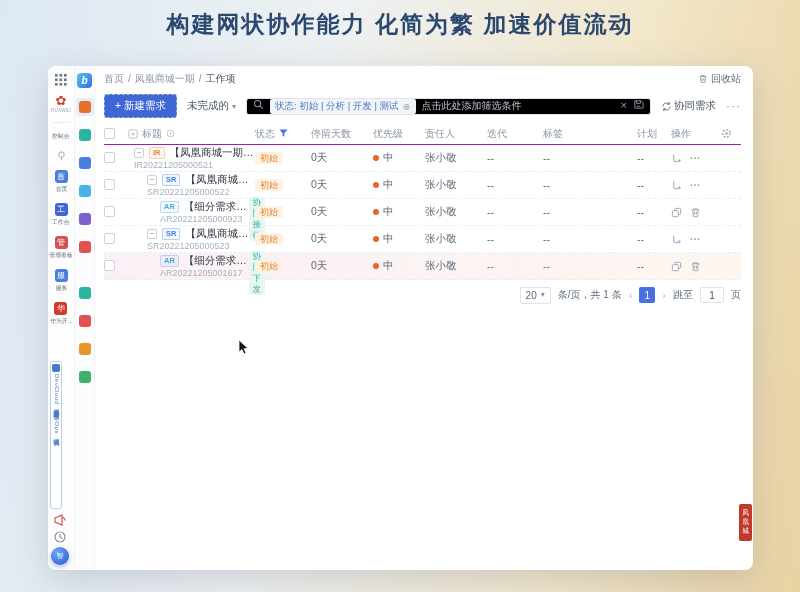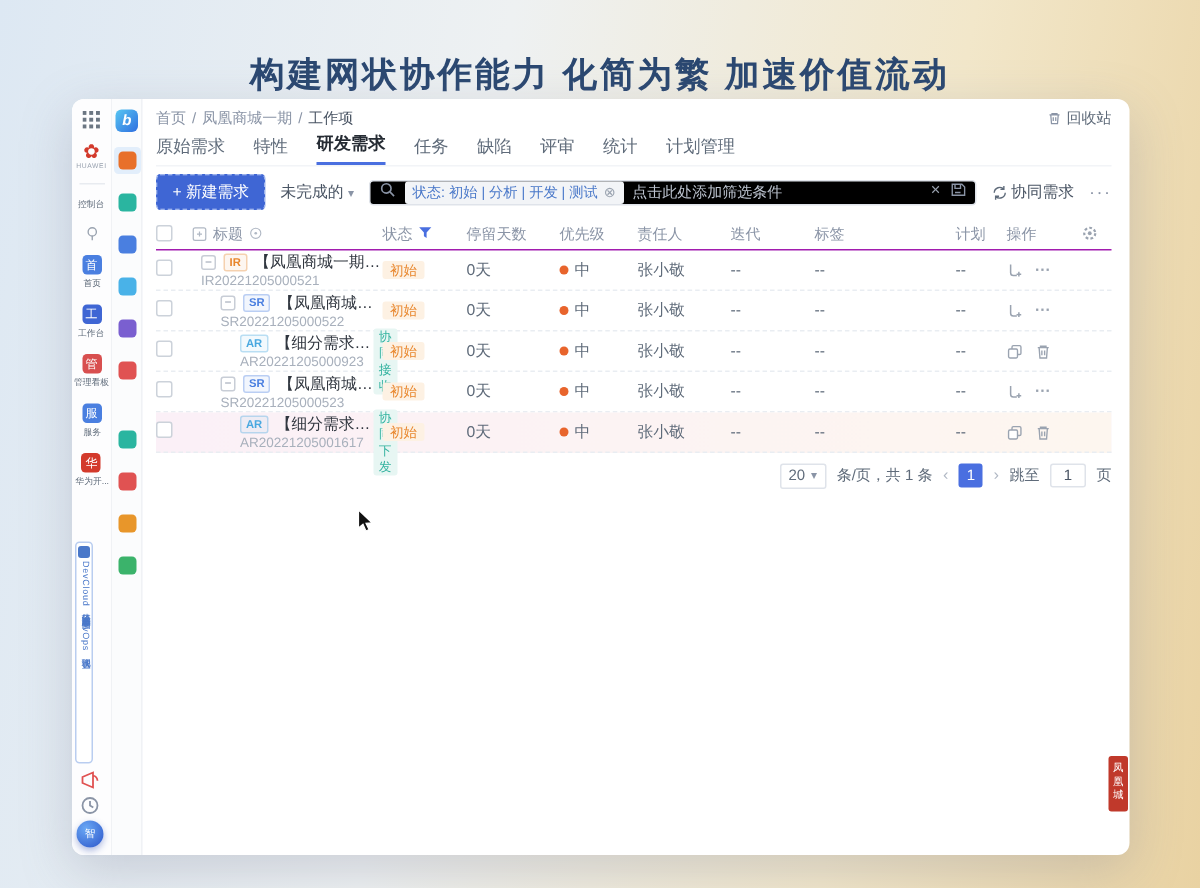--- a/index.html
+++ b/index.html
@@ -2,21 +2,21 @@
 <html><head>
 <meta charset="utf-8">
 <style>
   * { margin:0; padding:0; box-sizing:border-box; }
   html,body { width:800px; height:592px; overflow:hidden; }
   body {
     font-family:"Liberation Sans","DejaVu Sans",sans-serif;
     background:linear-gradient(100deg,#dde8f3 0%,#eef1f2 38%,#f2e7ca 72%,#e9d2a2 100%);
     position:relative;
   }
-  .headline { position:absolute; top:34px; left:0; width:100%; text-align:center;
+  .headline { position:absolute; top:9px; left:0; width:100%; text-align:center;
     font-size:23px; font-weight:bold; color:#2b4871; letter-spacing:2px; }
 
   .window { position:absolute; left:48px; top:66px; width:705px; height:504px;
     background:#fff; border-radius:8px; box-shadow:0 10px 35px rgba(110,115,140,.28); }
 
   
   .strip1 { position:absolute; left:0; top:0; bottom:0; width:27px;
     border-right:1px solid #f0f2f5; display:flex; flex-direction:column; align-items:center;
     padding-top:8px; gap:9px; border-radius:8px 0 0 8px; background:#fdfdfe; }
   .strip1 .item { display:flex; flex-direction:column; align-items:center; gap:2px; cursor:pointer; }
@@ -206,30 +206,20 @@
     <div class="crumbrow">
       <div class="crumb" id="crumb"><span class="">首页</span><span>/</span><span class="">凤凰商城一期</span><span>/</span><span class="cur">工作项</span></div>
       <div class="recycle">
         <svg width="10" height="10" viewBox="0 0 12 12">
             <path d="M2 3h8M4 3V2h4v1M3 3l.6 7h4.8L9 3M5 5v3M7 5v3" stroke="#8a94a6" fill="none" stroke-width="1"></path>
           </svg>
         <span>回收站</span>
       </div>
     </div>
 
-    <div class="tabs" id="tabbar">
-        <div class="tab">原始需求</div>
-        <div class="tab">特性</div>
-        <div class="tab active">研发需求</div>
-        <div class="tab">任务</div>
-        <div class="tab">缺陷</div>
-        <div class="tab">评审</div>
-        <div class="tab">统计</div>
-        <div class="tab">计划管理</div>
-      </div>
 
     <div class="toolbar">
       <div class="newbtn">+ 新建需求</div>
       <div class="filtersel">
         <span>未完成的</span> <span style="font-size:8px;color:#8a94a6;">▾</span>
       </div>
       <div class="searchbox">
         <svg width="11" height="11" viewBox="0 0 12 12">
             <circle cx="5" cy="5" r="3.4" stroke="#8a94a6" fill="none" stroke-width="1.2"></circle>
             <path d="M7.6 7.6 L10.6 10.6" stroke="#8a94a6" stroke-width="1.2"></path>

